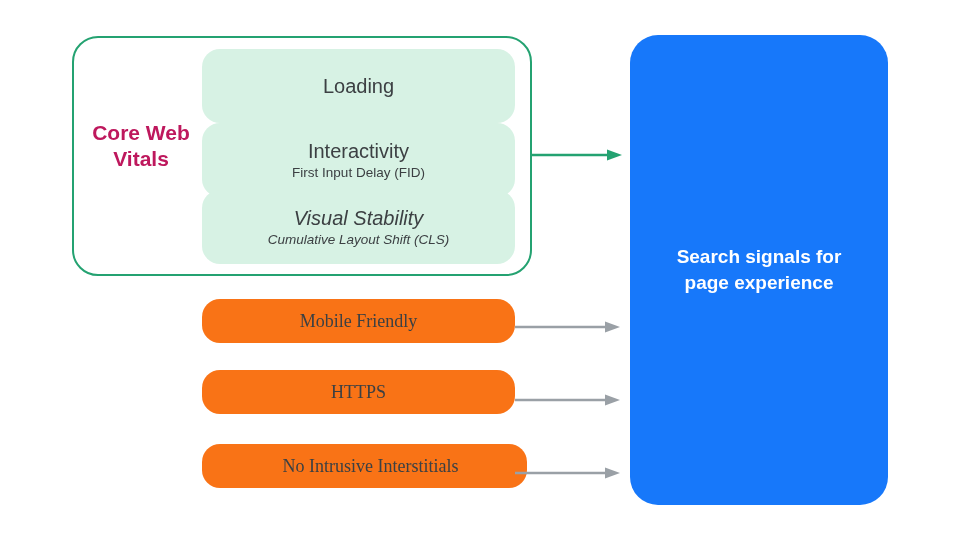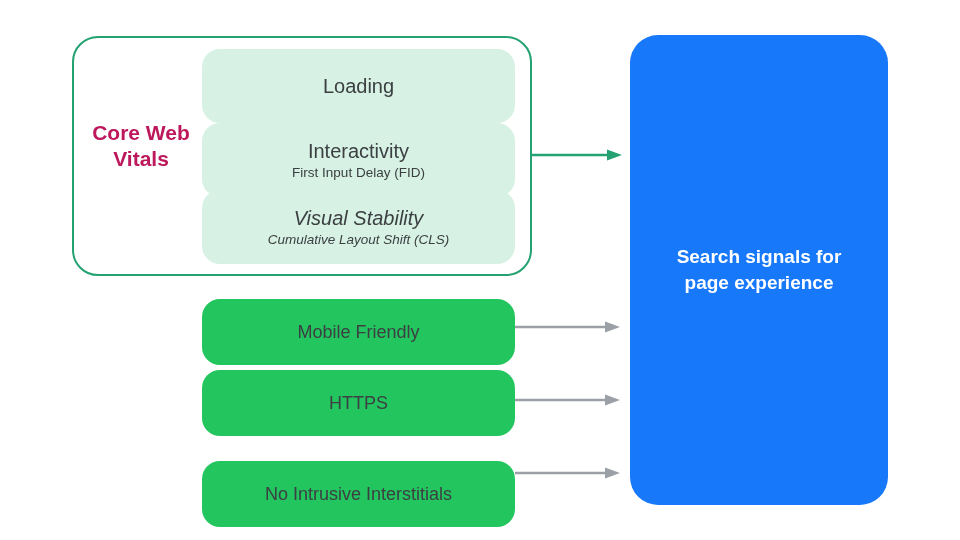--- a/index.html
+++ b/index.html
@@ -48,22 +48,23 @@
     flex-direction: column;
     align-items: center;
     justify-content: center;
     text-align: center;
   }
   .pill.mint {
     background: #d7f2e4;
     height: 74px;
   }
   .pill.gray {
-    background: #22c55e;
-    height: 66px;
+    background: #f97316;
+    height: 44px;
+    font-family: Liberation Serif, serif;
   }
   .pill-title {
     font-size: 20px;
     font-weight: 500;
     color: #3c4043;
     line-height: 24px;
   }
   .pill-sub {
     font-size: 13.5px;
     font-weight: 400;
@@ -74,21 +75,21 @@
   .pill-label {
     font-size: 18px;
     font-weight: 400;
     color: #3c4043;
   }
   .mint-1 { top: 49px; }
   .mint-2 { top: 123px; text-align: right; }
   .mint-3 { top: 190px; font-style: italic; }
   .gray-1 { top: 299px; }
   .gray-2 { top: 370px; }
-  .gray-3 { top: 461px; }
+  .gray-3 { top: 444px; padding-left: 12px; }
   
   .result-box {
     position: absolute;
     left: 630px;
     top: 35px;
     width: 258px;
     height: 470px;
     background: #1778fa;
     border-radius: 28px;
     display: flex;

